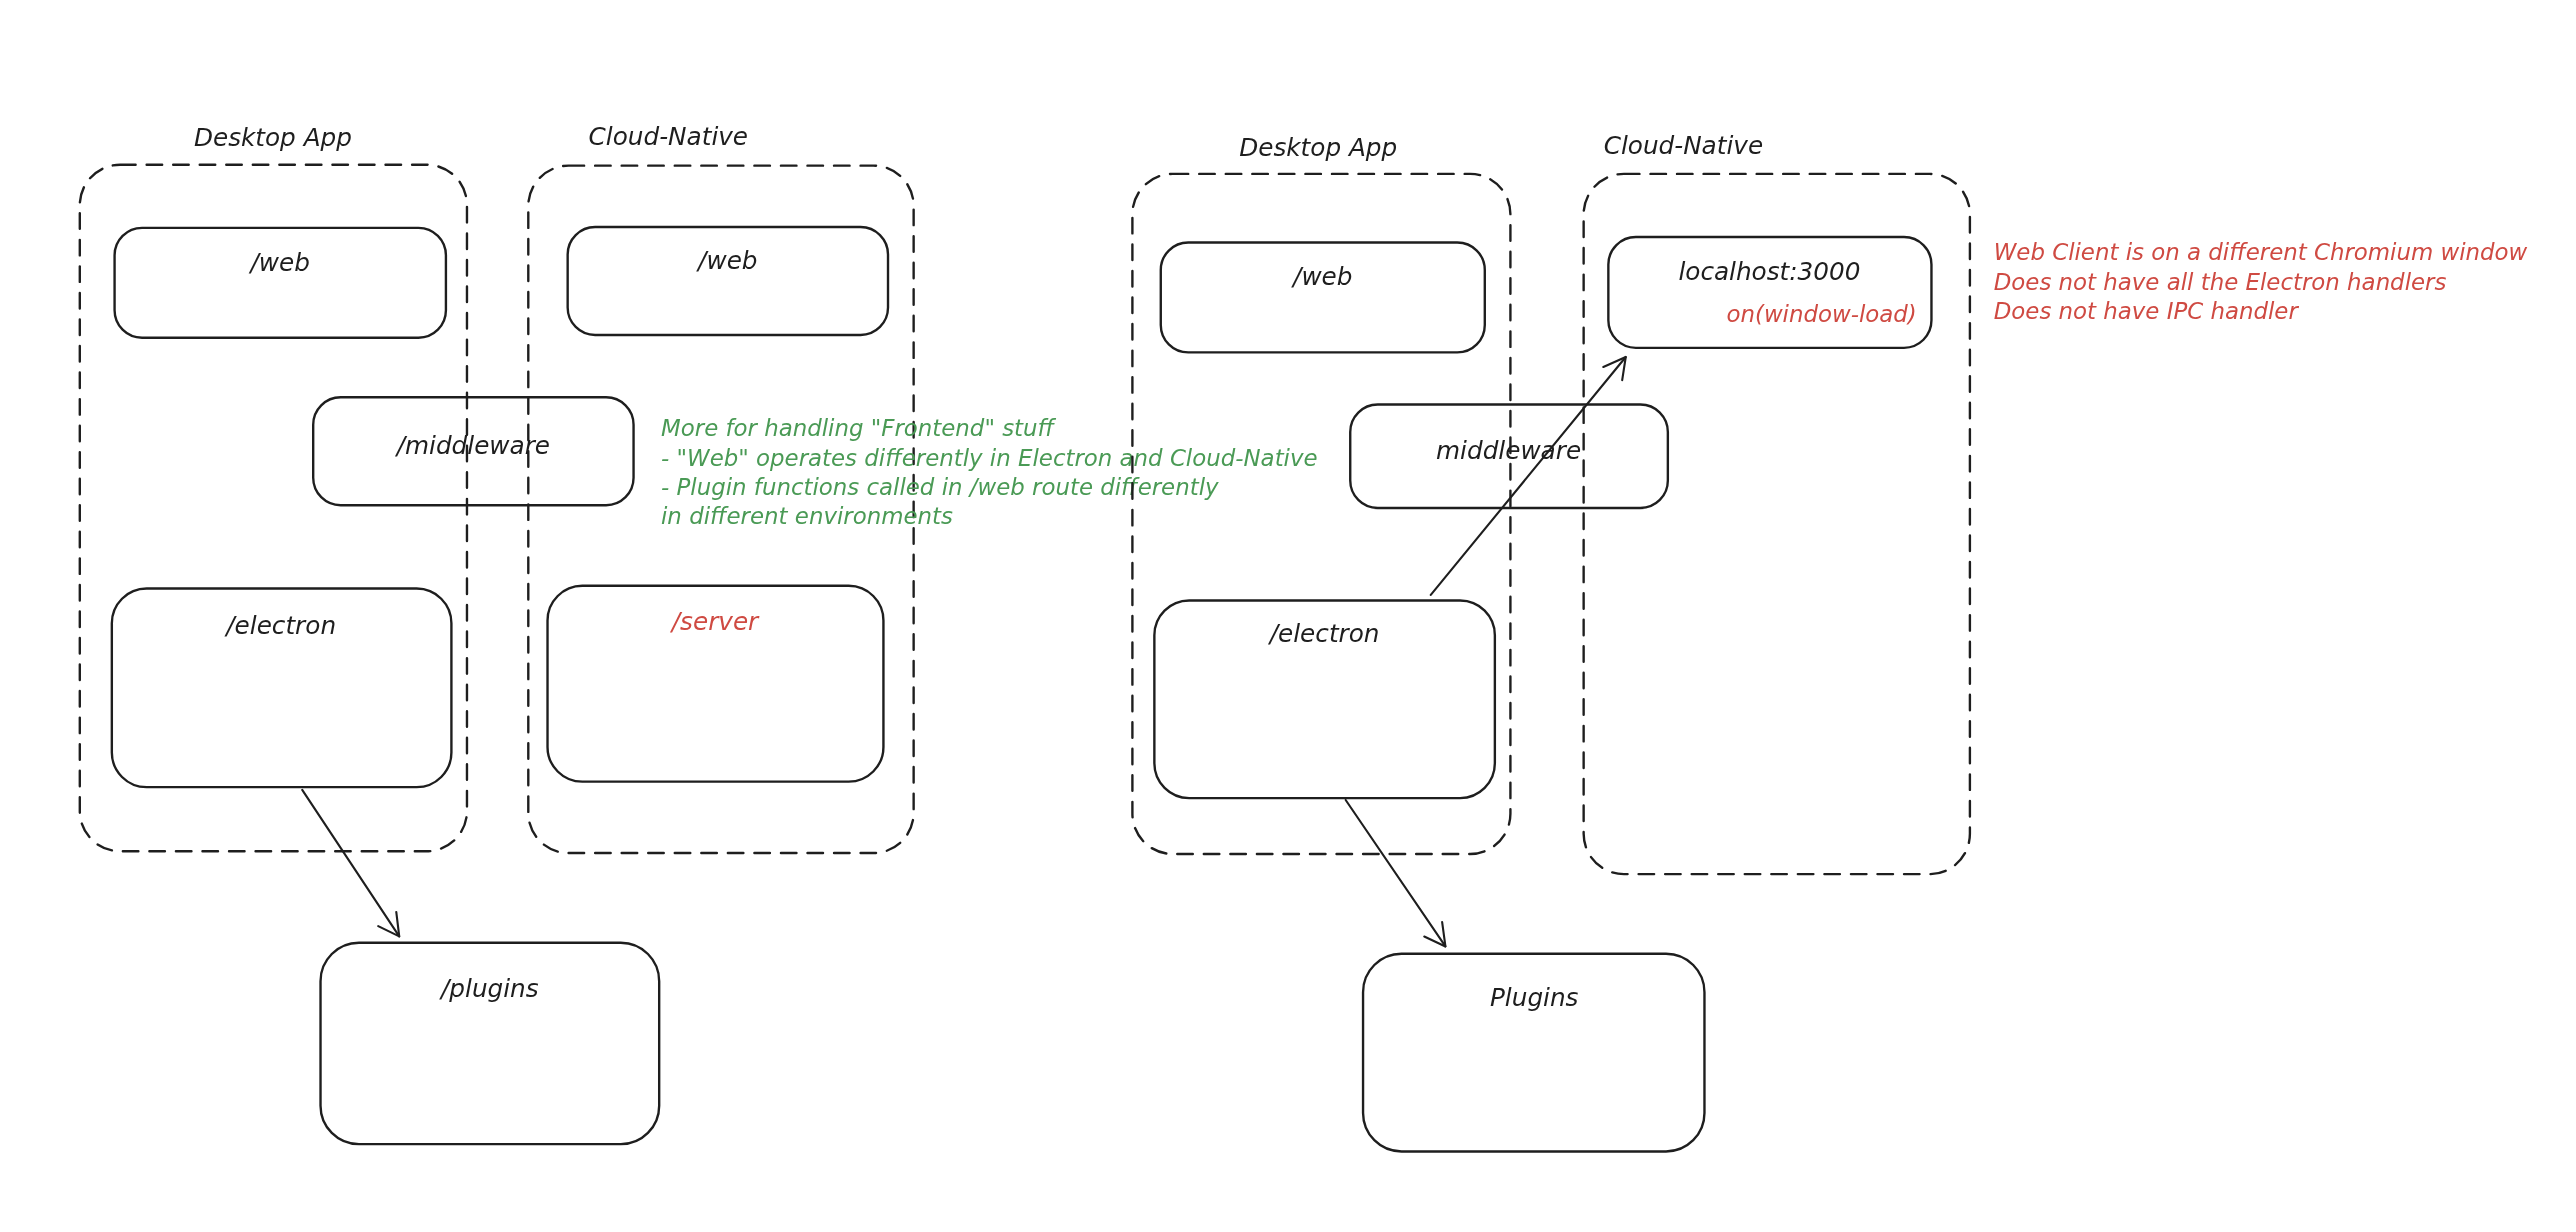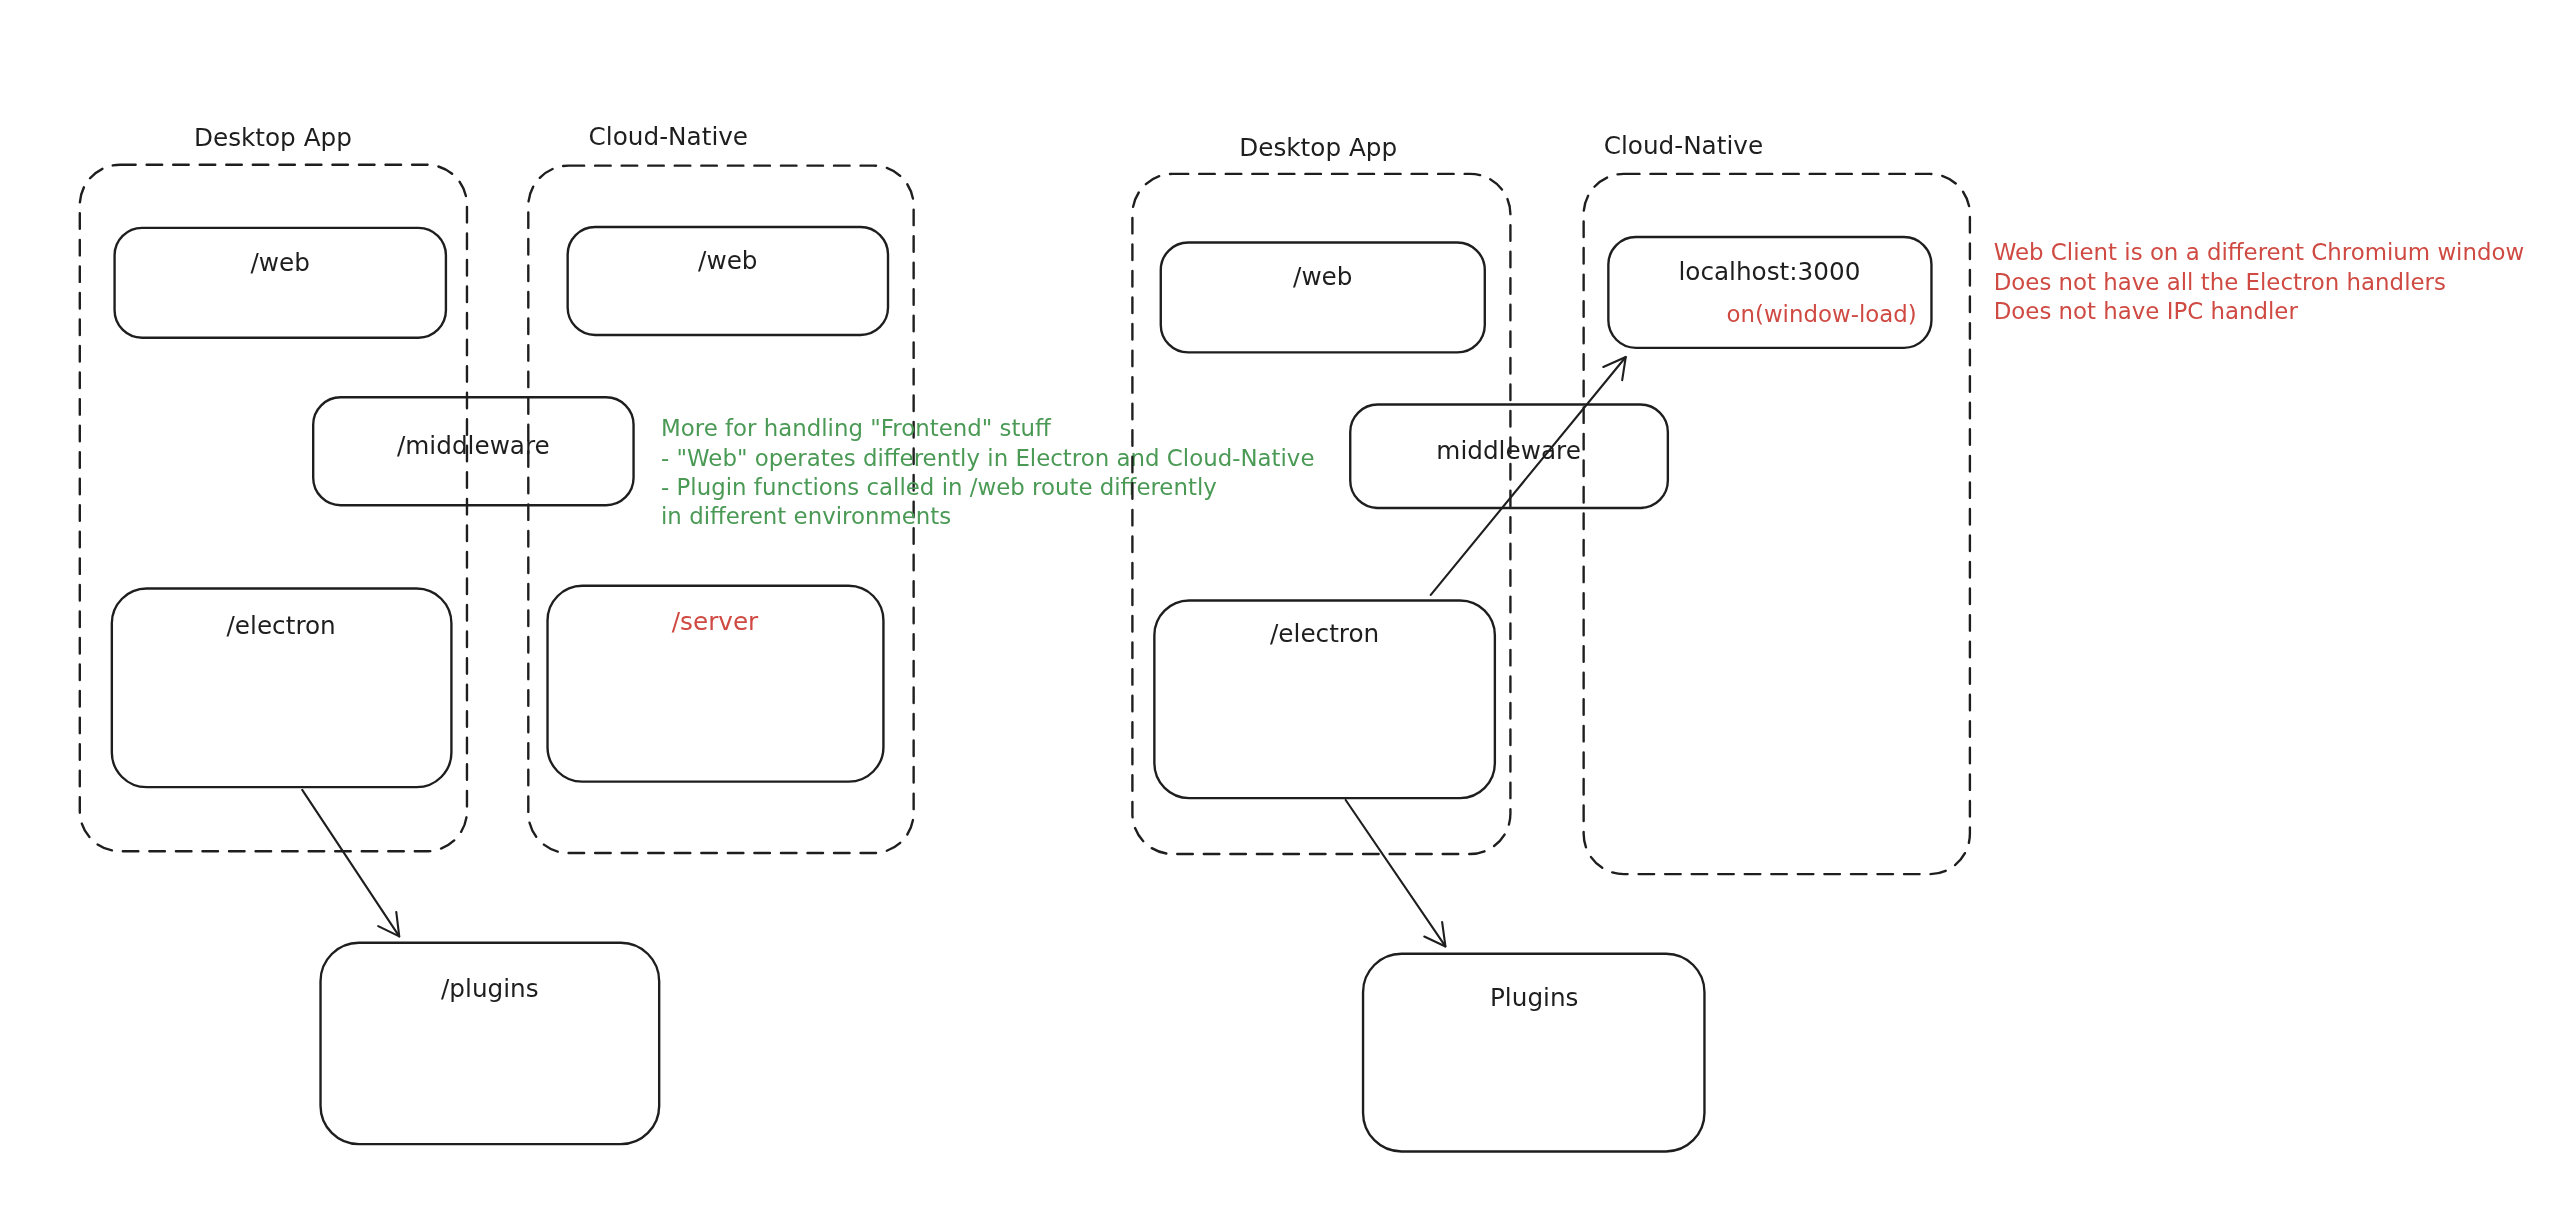--- a/index.html
+++ b/index.html
@@ -7,20 +7,21 @@
     padding: 0;
     background: #ffffff;
     font-family: "DejaVu Sans", sans-serif;
   }
   .canvas {
     position: relative;
     width: 2576px;
     height: 1232px;
     background: #ffffff;
     overflow: hidden;
+    font-style: italic;
   }
   svg { display: block; }
 
   .container-rect {
     fill: none;
     stroke: #1e1e1e;
     stroke-width: 2.6;
     stroke-dasharray: 17 12;
     stroke-linecap: round;
   }

